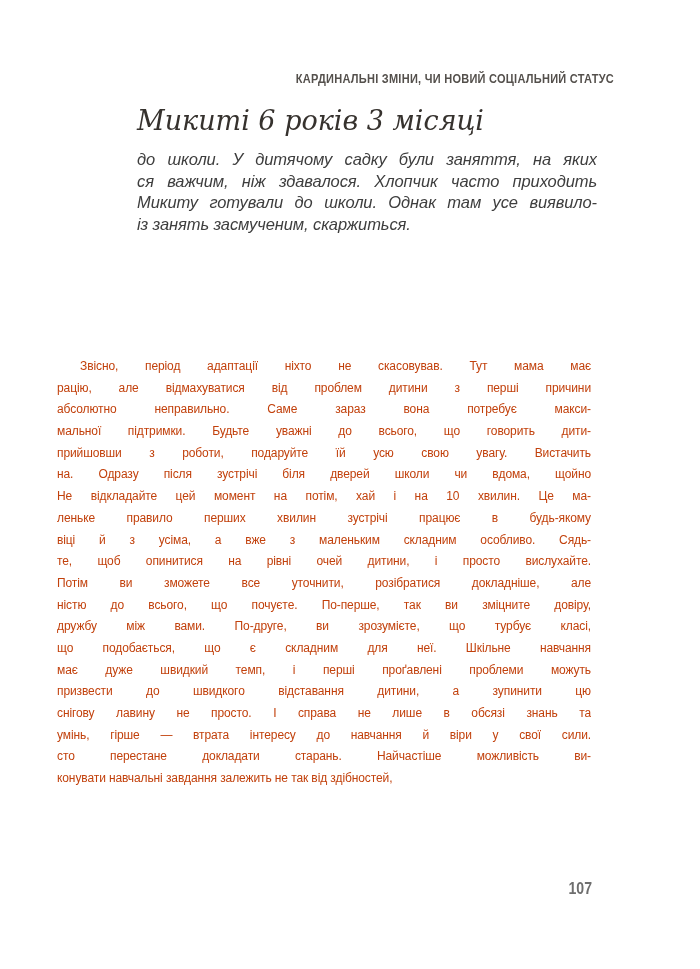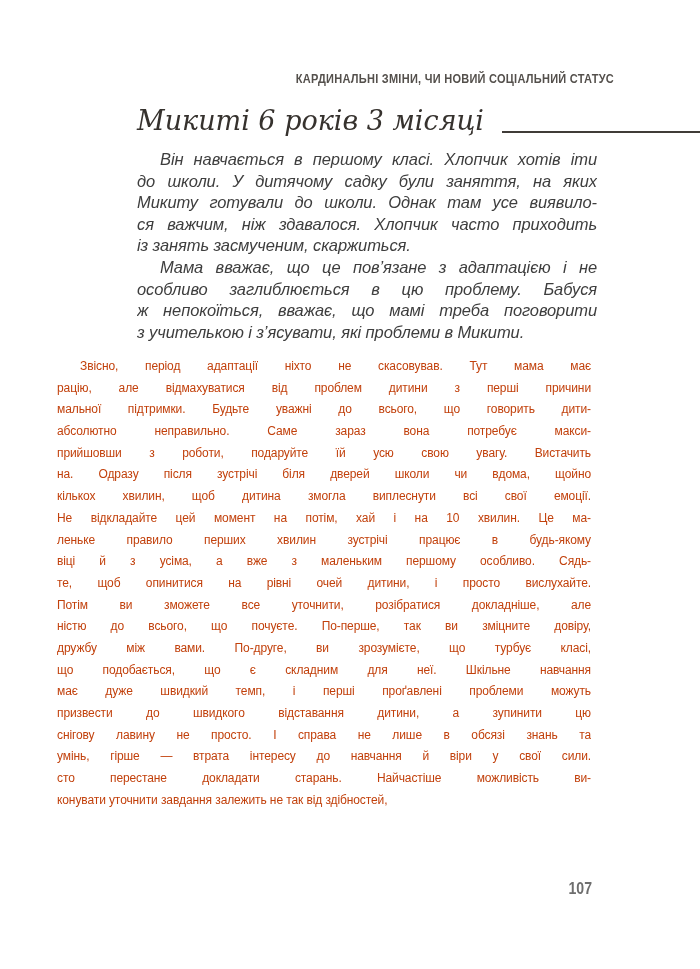--- a/index.html
+++ b/index.html
@@ -22,20 +22,21 @@
     transform: scaleX(0.88);
     transform-origin: right center;
     white-space: nowrap;
   }
 
   .case-title-row {
     position: absolute;
     top: 104px; left: 137px; right: 0;
     display: flex;
     align-items: flex-start;
+    flex-direction: column;
   }
   .case-title {
     font-family: "DejaVu Serif", serif;
     font-style: italic;
     font-size: 27px;
     line-height: 34px;
     color: #36322e;
     white-space: nowrap;
   }
   .title-rule {
@@ -93,53 +94,45 @@
 
 <div class="running-head">КАРДИНАЛЬНІ ЗМІНИ, ЧИ НОВИЙ СОЦІАЛЬНИЙ СТАТУС</div>
 
 <div class="case-title-row">
   <span class="case-title">Микиті 6 років 3 місяці</span>
   <span class="title-rule"></span>
 </div>
 
 <div class="case-block">
     <div class="para">
-      <div class="line first">Він навчається в першому класі. Хлопчик хотів іти</div>
       <div class="line">до школи. У дитячому садку були заняття, на яких</div>
+      <div class="line">ся важчим, ніж здавалося. Хлопчик часто приходить</div>
       <div class="line">Микиту готували до школи. Однак там усе виявило-</div>
-      <div class="line">ся важчим, ніж здавалося. Хлопчик часто приходить</div>
       <div class="line last">із занять засмученим, скаржиться.</div>
-    </div>
-    <div class="para">
-      <div class="line first">Мама вважає, що це пов’язане з адаптацією і не</div>
-      <div class="line">особливо заглиблюється в цю проблему. Бабуся</div>
-      <div class="line">ж непокоїться, вважає, що мамі треба поговорити</div>
-      <div class="line last">з учителькою і з’ясувати, які проблеми в Микити.</div>
     </div>
   </div>
 
 <div class="body-block">
     <div class="para">
       <div class="line first">Звісно, період адаптації ніхто не скасовував. Тут мама має</div>
       <div class="line">рацію, але відмахуватися від проблем дитини з перші причини</div>
+      <div class="line">абсолютно неправильно. Саме зараз вона потребує макси-</div>
       <div class="line">мальної підтримки. Будьте уважні до всього, що говорить дити-</div>
-      <div class="line">абсолютно неправильно. Саме зараз вона потребує макси-</div>
       <div class="line">прийшовши з роботи, подаруйте їй усю свою увагу. Вистачить</div>
       <div class="line">на. Одразу після зустрічі біля дверей школи чи вдома, щойно</div>
-      <div class="line">кількох хвилин, щоб дитина змогла виплеснути всі свої емоції.</div>
       <div class="line">Не відкладайте цей момент на потім, хай і на 10 хвилин. Це ма-</div>
       <div class="line">леньке правило перших хвилин зустрічі працює в будь-якому</div>
-      <div class="line">віці й з усіма, а вже з маленьким першому особливо. Сядь-</div>
+      <div class="line">віці й з усіма, а вже з маленьким складним особливо. Сядь-</div>
       <div class="line">те, щоб опинитися на рівні очей дитини, і просто вислухайте.</div>
       <div class="line">Потім ви зможете все уточнити, розібратися докладніше, але</div>
       <div class="line">ністю до всього, що почуєте. По-перше, так ви зміцните довіру,</div>
       <div class="line">дружбу між вами. По-друге, ви зрозумієте, що турбує класі,</div>
       <div class="line">що подобається, що є складним для неї. Шкільне навчання</div>
       <div class="line">має дуже швидкий темп, і перші проґавлені проблеми можуть</div>
       <div class="line">призвести до швидкого відставання дитини, а зупинити цю</div>
       <div class="line">снігову лавину не просто. І справа не лише в обсязі знань та</div>
       <div class="line">умінь, гірше — втрата інтересу до навчання й віри у свої сили.</div>
       <div class="line">сто перестане докладати старань. Найчастіше можливість ви-</div>
-      <div class="line last">конувати уточнити завдання залежить не так від здібностей,</div>
+      <div class="line last">конувати навчальні завдання залежить не так від здібностей,</div>
     </div>
   </div>
 
 <div class="page-number">107</div>
 
 </body></html>

